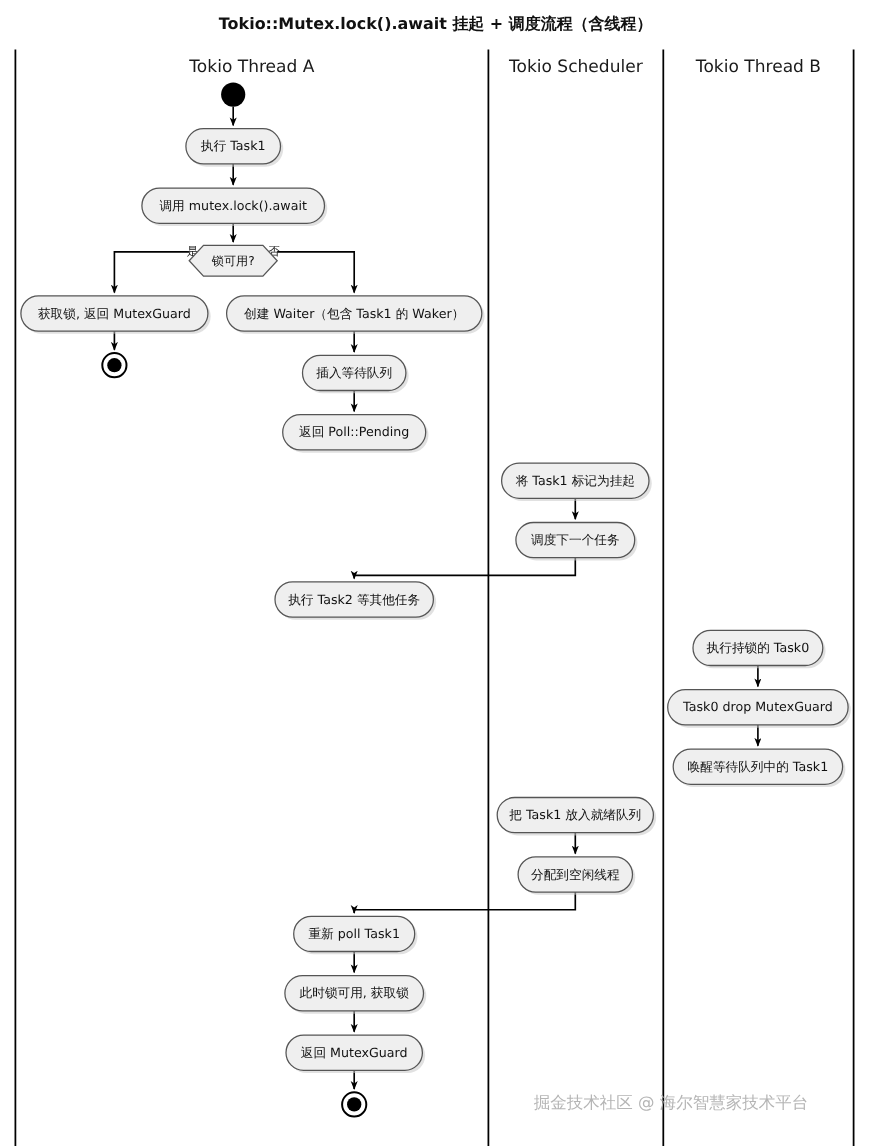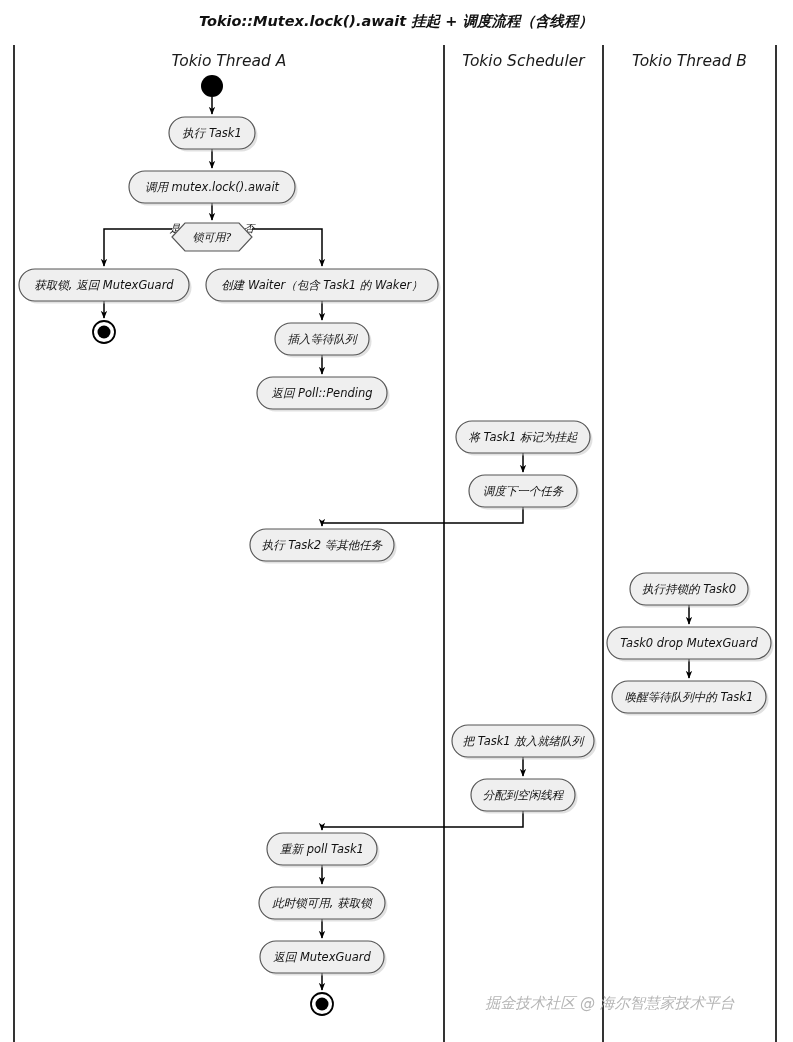--- a/index.html
+++ b/index.html
@@ -13,21 +13,20 @@
     height: 1042px;
     font-family: "DejaVu Sans", "Liberation Sans", sans-serif;
     color: #000000;
     overflow: hidden;
     position: relative;
   }
   #diagram-root {
     position: relative;
     width: 683px;
     height: 1042px;
-    font-style: italic;
   }
   svg#flow-svg {
     position: absolute;
     top: 0;
     left: 0;
     width: 793px;
     height: 1042px;
     display: block;
   }
   .diagram-title {

